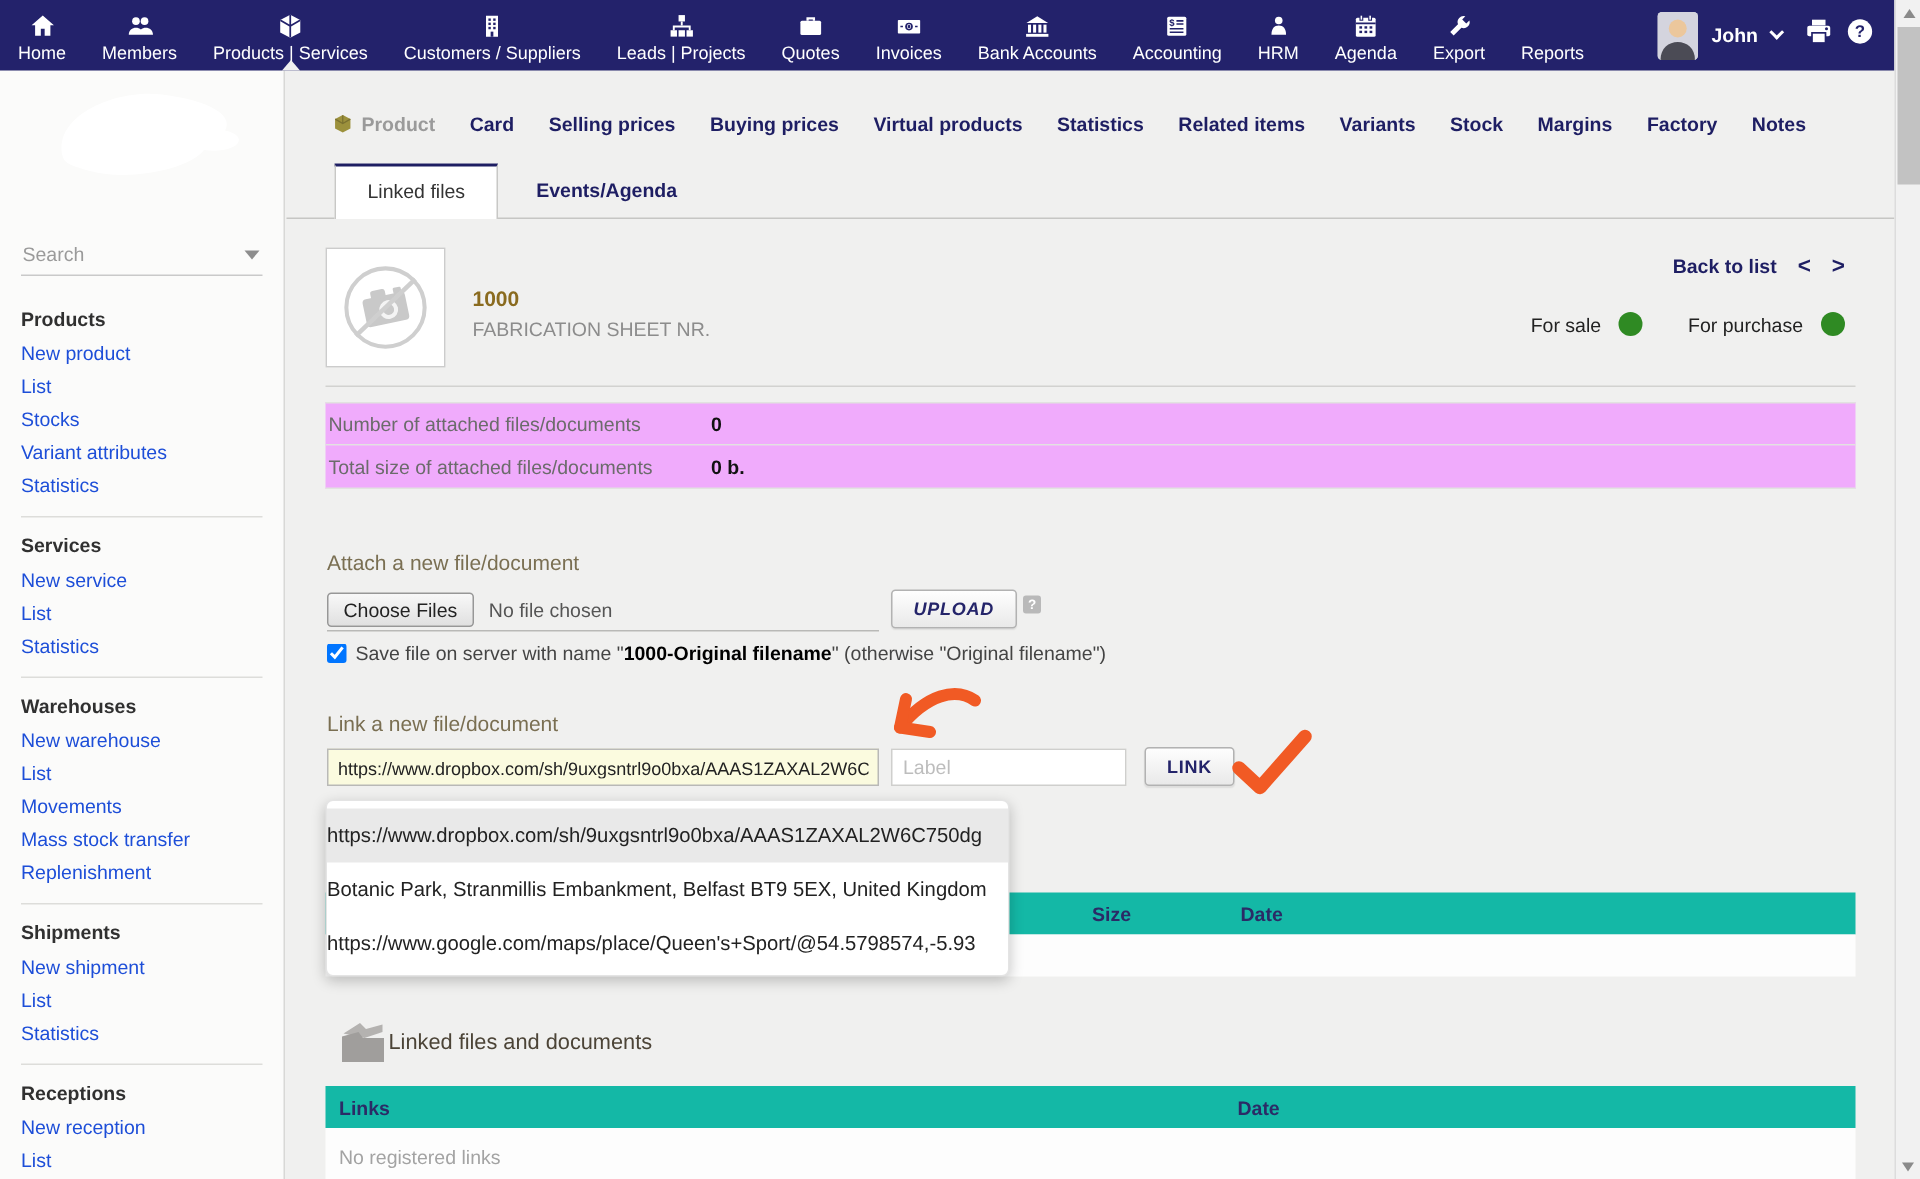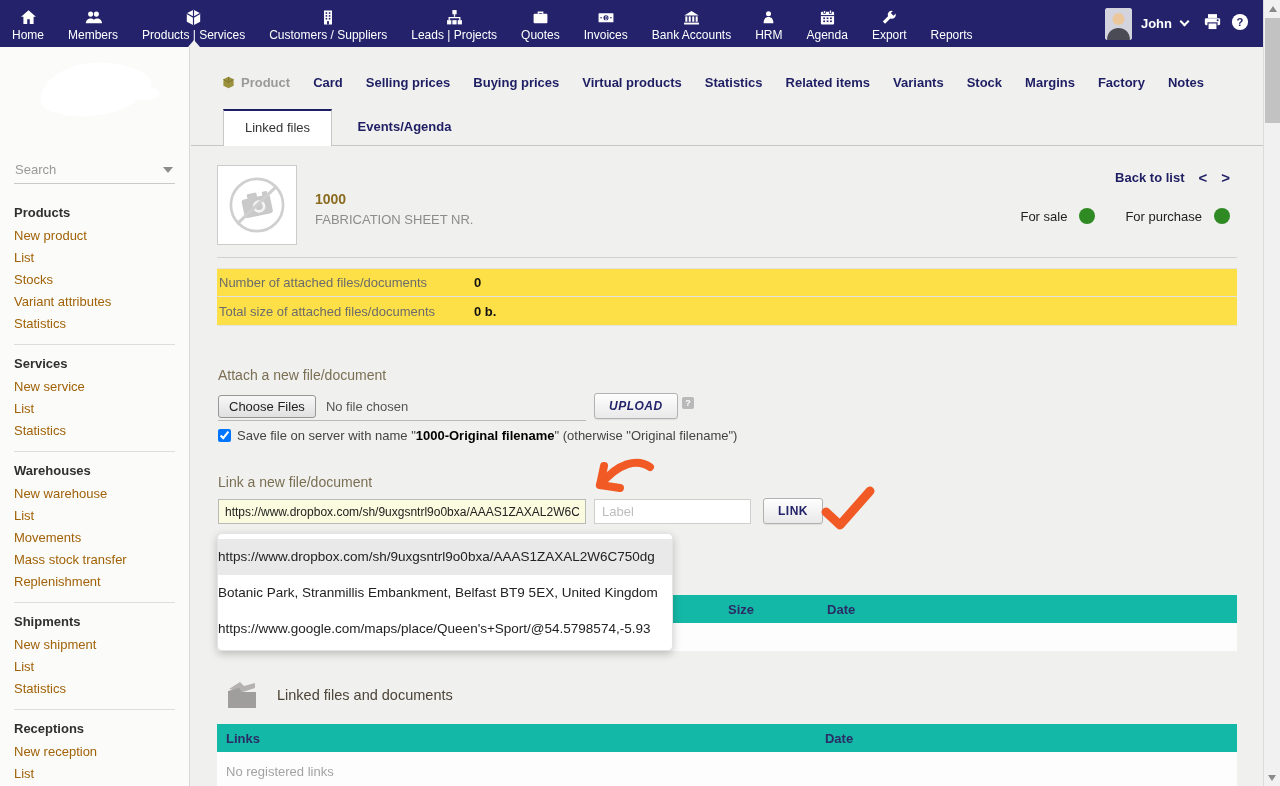--- a/index.html
+++ b/index.html
@@ -20,21 +20,21 @@
 
   
   .sidebar { position:absolute; top:47px; left:0; width:190px; bottom:0; background:#fbfbfa; border-right:1px solid #d8d8d6; z-index:5; }
   .logo-zone { height:104px; position:relative; }
   .search-row { margin:8px 14px 0 14px; border-bottom:1px solid #c9c9c9; display:flex; align-items:center; padding:3px 2px 6px 1px; }
   .search-row input { border:none; outline:none; background:transparent; font-size:13px; color:#555; width:130px; font-family:"Liberation Sans",sans-serif; }
   .search-row input::placeholder { color:#9a9a9a; }
   .search-caret { margin-left:auto; width:0; height:0; border-left:5px solid transparent; border-right:5px solid transparent; border-top:6px solid #8d8d8d; }
   .sb-menu { padding:10px 0 0 14px; }
   .sb-heading { font-size:13px; font-weight:bold; color:#303030; margin:11px 0 5px; }
-  .sb-link { font-size:13px; color:#a16207; line-height:22px; cursor:pointer; white-space:nowrap; }
+  .sb-link { font-size:13px; color:#1d4ed8; line-height:22px; cursor:pointer; white-space:nowrap; }
   .sb-divider { border-top:1px solid #ddddda; margin:9px 14px 1px 0; }
 
   
   .main { position:absolute; top:47px; left:191px; width:1072px; bottom:0; background:#f0f0ef; }
 
   .tabs1 { position:absolute; left:31px; top:28px; display:flex; gap:23px; align-items:center; }
   .tab1 { font-size:13px; font-weight:bold; color:#1e1e63; white-space:nowrap; cursor:pointer; }
   .tab1.muted { color:#9a9a9a; display:flex; align-items:center; gap:6px; }
 
   .tabs2-row { position:absolute; left:0; top:62px; width:100%; height:37px; border-bottom:1px solid #c6c6c4; }
@@ -49,21 +49,21 @@
   .back-row { position:absolute; right:33px; top:123px; display:flex; align-items:center; gap:14px; }
   .back-link { font-size:13px; font-weight:bold; color:#1e1e63; cursor:pointer; }
   .pager { font-size:15px; font-weight:bold; color:#1e1e63; cursor:pointer; line-height:14px; }
   .status-row { position:absolute; right:33px; top:161px; display:flex; align-items:center; gap:12px; }
   .status-label { font-size:13px; color:#222; }
   .dot { width:16px; height:16px; border-radius:50%; background:#2f8a23; margin-right:18px; }
   .dot.last { margin-right:0; }
   .banner-divider { position:absolute; left:26px; top:210px; width:1020px; border-top:1px solid #d2d2d0; }
 
   .info-table { position:absolute; left:26px; top:221px; width:1020px; }
-  .info-row { background:#fde047; border-bottom:1px solid #e2e2e0; height:29px; display:flex; align-items:center; }
+  .info-row { background:#f0abfc; border-bottom:1px solid #e2e2e0; height:29px; display:flex; align-items:center; }
   .info-row:first-child { border-top:1px solid #e2e2e0; }
   .info-label { width:257px; padding-left:2px; font-size:13px; color:#6b6b6b; }
   .info-value { font-size:13px; font-weight:bold; color:#111; }
 
   .section-title { font-size:14px; color:#7a6f52; }
   .attach-title { position:absolute; left:27px; top:320px; }
   .file-row { position:absolute; left:27px; top:345px; width:368px; height:29px; border-bottom:1px solid #b9b9b7; display:flex; align-items:center; gap:10px; }
   .choose-btn { font-family:"Liberation Sans",sans-serif; font-size:13px; color:#222; background:linear-gradient(#f8f8f8,#e0e0e0);
       border:1px solid #979797; border-radius:3px; padding:3px 10px; cursor:pointer; }
   .no-file { font-size:13px; color:#555; }
@@ -88,21 +88,21 @@
   .dropdown { position:absolute; left:26px; top:486px; width:456px; height:118px; background:#fff; border:1px solid #e4e4e4;
       border-radius:5px; box-shadow:0 3px 9px rgba(0,0,0,.22); z-index:35; padding-top:5px; overflow:hidden; }
   .dd-item { height:36px; line-height:36px; padding:0 0; font-size:13.5px; color:#222; white-space:nowrap; overflow:hidden; cursor:pointer; }
   .dd-item.sel { background:#e9e9e9; }
 
   .grid-header { position:absolute; left:26px; width:1020px; height:28px; background:#14b8a6; display:flex; align-items:center; }
   .grid-header .hcell { font-size:13px; font-weight:bold; color:#2b2b66; }
   .attached-header { top:548px; }
   .attached-empty-row { position:absolute; left:26px; top:576px; width:1020px; height:28px; background:#fdfdfd; }
 
-  .linkeddocs-head { position:absolute; left:34px; top:633px; display:flex; align-items:center; gap:18px; }
+  .linkeddocs-head { position:absolute; left:34px; top:633px; display:flex; align-items:center; gap:0; }
   .linkeddocs-title { font-size:14.5px; color:#4c4437; }
   .links-header { top:677px; }
   .links-empty-row { position:absolute; left:26px; top:705px; width:1020px; height:81px; background:#fdfdfd; }
   .links-empty-text { padding:12px 0 0 9px; font-size:13px; color:#a3a3a3; }
 
   
   .vscroll { position:absolute; top:0; right:0; width:17px; height:786px; background:#f1f1f1; border-left:1px solid #dcdcdc; z-index:50; }
   .vs-arrow { width:17px; height:17px; display:flex; align-items:center; justify-content:center; }
   .tri-up { width:0; height:0; border-left:4px solid transparent; border-right:4px solid transparent; border-bottom:6px solid #8a8a8a; }
   .tri-down { width:0; height:0; border-left:4px solid transparent; border-right:4px solid transparent; border-top:6px solid #8a8a8a; position:absolute; bottom:5px; left:4px; }
@@ -194,20 +194,30 @@
         <svg width="17" height="17" viewBox="0 0 16 16" fill="#fff">
           <path d="M1.2 6L8 1.8 14.8 6z"></path>
           <rect x="2.2" y="7" width="1.9" height="5"></rect>
           <rect x="5.4" y="7" width="1.9" height="5"></rect>
           <rect x="8.7" y="7" width="1.9" height="5"></rect>
           <rect x="11.9" y="7" width="1.9" height="5"></rect>
           <rect x="1" y="12.8" width="14" height="1.8"></rect>
         </svg>
       </span>
     <span class="ni-label">Bank Accounts</span>
+  </div>
+  <div class="nav-item">
+    <span class="ni-icon">
+        <svg width="17" height="17" viewBox="0 0 16 16">
+          <rect x="2" y="2" width="12" height="12" rx="1" fill="#fff"></rect>
+          <text x="5" y="7.6" text-anchor="middle" font-size="6" font-weight="bold" fill="#23226b" font-family="Liberation Sans,sans-serif">$</text>
+          <path d="M7.8 4.6h4.4M7.8 6.6h4.4M3.6 9.6h8.6M3.6 11.8h8.6" stroke="#23226b" stroke-width="1" fill="none"></path>
+        </svg>
+      </span>
+    <span class="ni-label">Accounting</span>
   </div>
   <div class="nav-item">
     <span class="ni-icon">
         <svg width="15" height="17" viewBox="0 0 16 16" fill="#fff">
           <circle cx="8" cy="3.9" r="2.7"></circle>
           <path d="M8 7.4c-3.2 0-5.2 2.2-5.2 6.6h10.4c0-4.4-2-6.6-5.2-6.6z"></path>
         </svg>
       </span>
     <span class="ni-label">HRM</span>
   </div>

